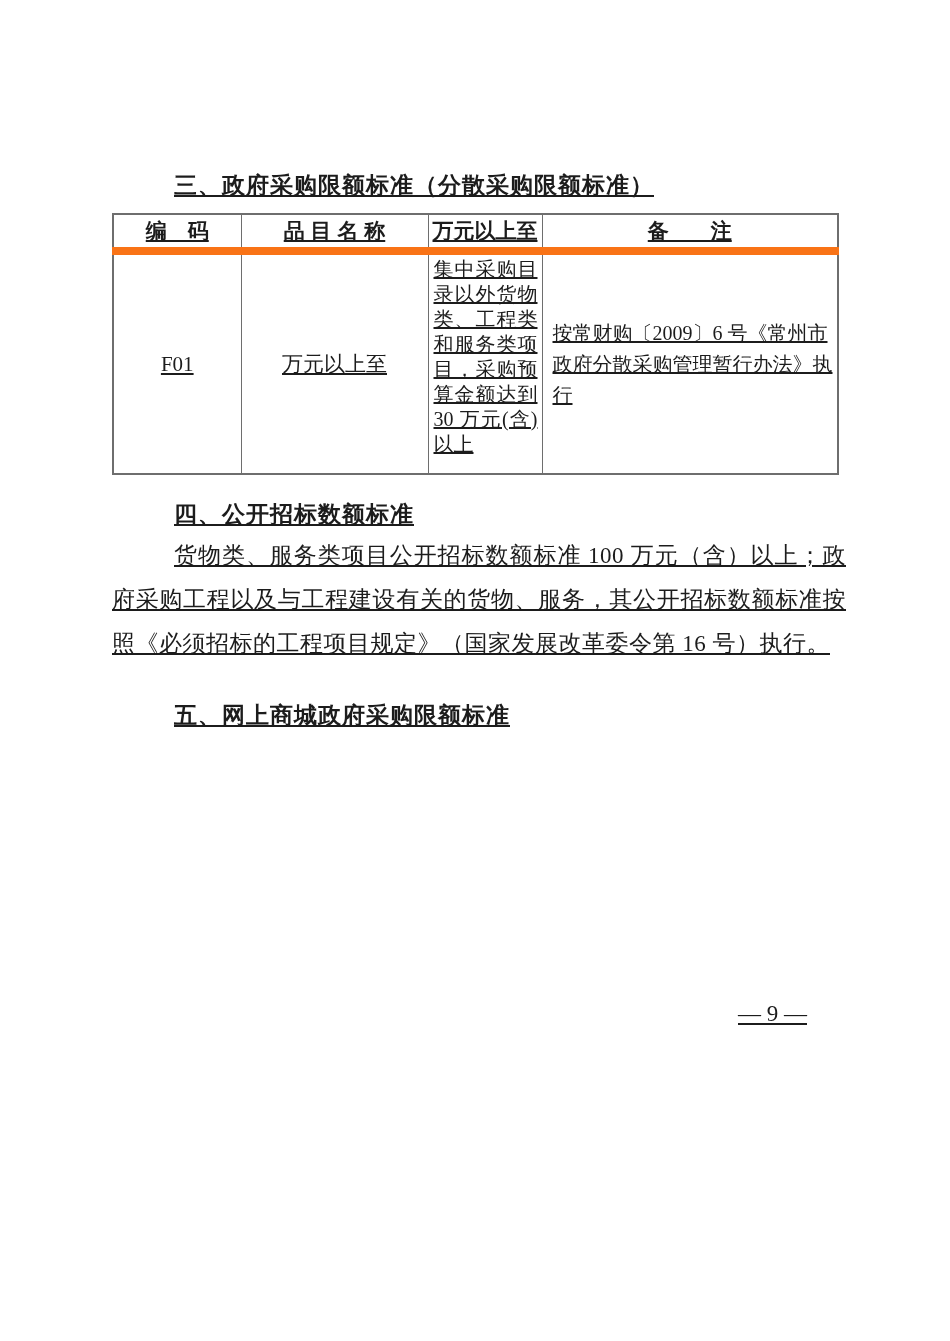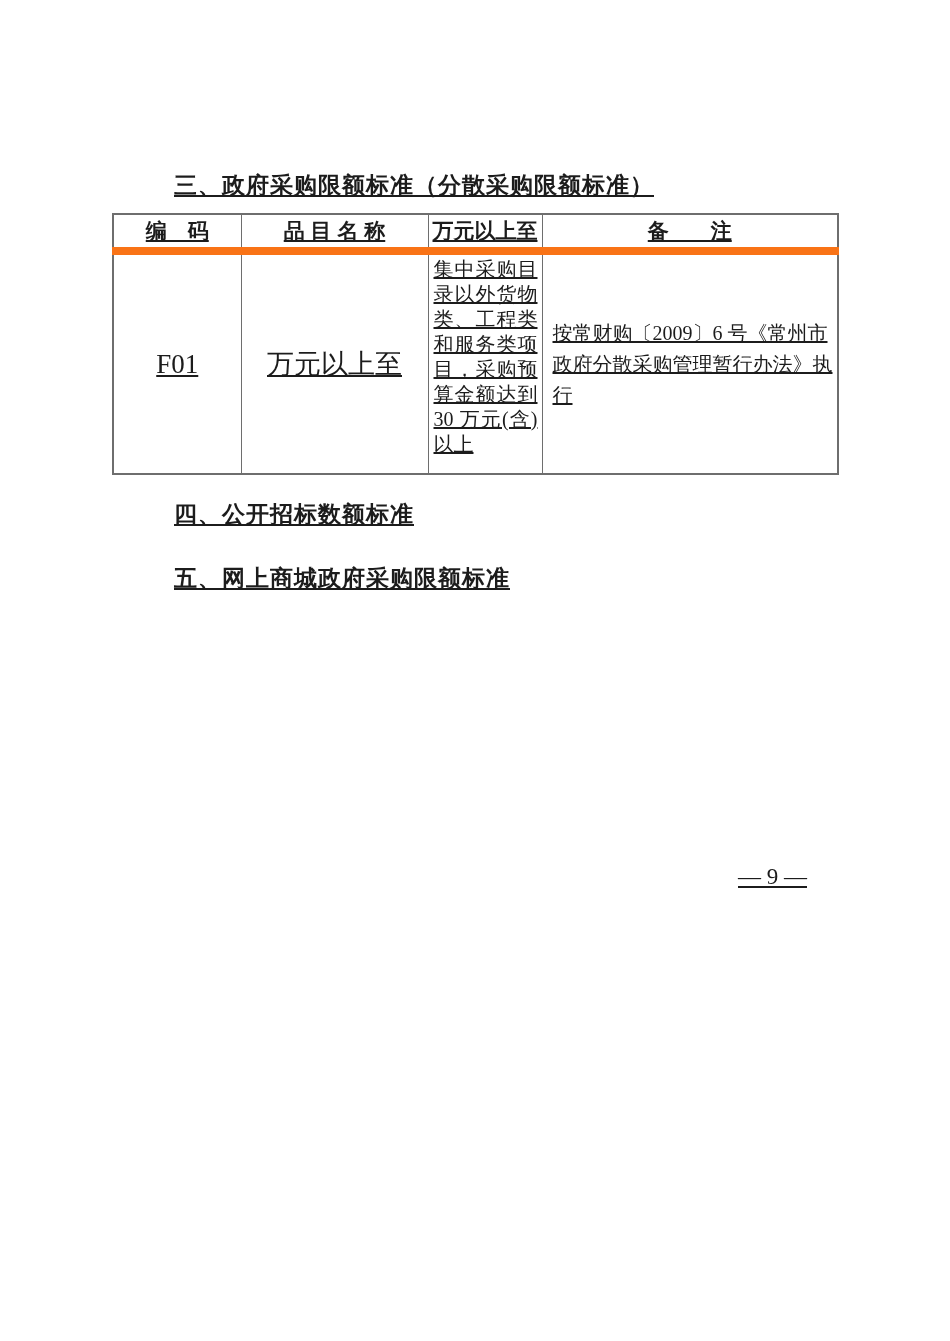--- a/index.html
+++ b/index.html
@@ -46,21 +46,21 @@
     font-family: "Liberation Sans", sans-serif;
     font-weight: bold;
     font-size: 21px;
     text-align: center;
     vertical-align: middle;
   }
   table.limit-table tbody tr { height: 204px; }
   td.cell-center {
     text-align: center;
     vertical-align: middle;
-    font-size: 27px;
+    font-size: 21px;
   }
   td.cell-threshold {
     vertical-align: top;
     padding: 2px 4px 16px 5px;
     font-size: 20px;
     line-height: 25px;
     text-align: justify;
     text-align-last: left;
   }
   td.cell-remark {
@@ -117,19 +117,20 @@
         <td class="cell-center">F01</td>
         <td class="cell-center">万元以上至</td>
         <td class="cell-threshold">集中采购目录以外货物类、工程类和服务类项目，采购预算金额达到 30 万元(含)以上</td>
         <td class="cell-remark">按常财购〔2009〕6 号《常州市政府分散采购管理暂行办法》执行</td>
       </tr>
     </tbody>
   </table>
 
   <div class="doc-heading h-sec4">四、公开招标数额标准</div>
 
+  <p class="body-para">货物类、服务类项目公开招标数额标准 100 万元（含）以上；政府采购工程以及与工程建设有关的货物、服务，其公开招标数额标准按照《必须招标的工程项目规定》（国家发展改革委令第 16 号）执行。</p>
 
   <div class="doc-heading h-sec5">五、网上商城政府采购限额标准</div>
 
 
   <div class="page-footer">— 9 —</div>
 
 </div>
 
 </body></html>

